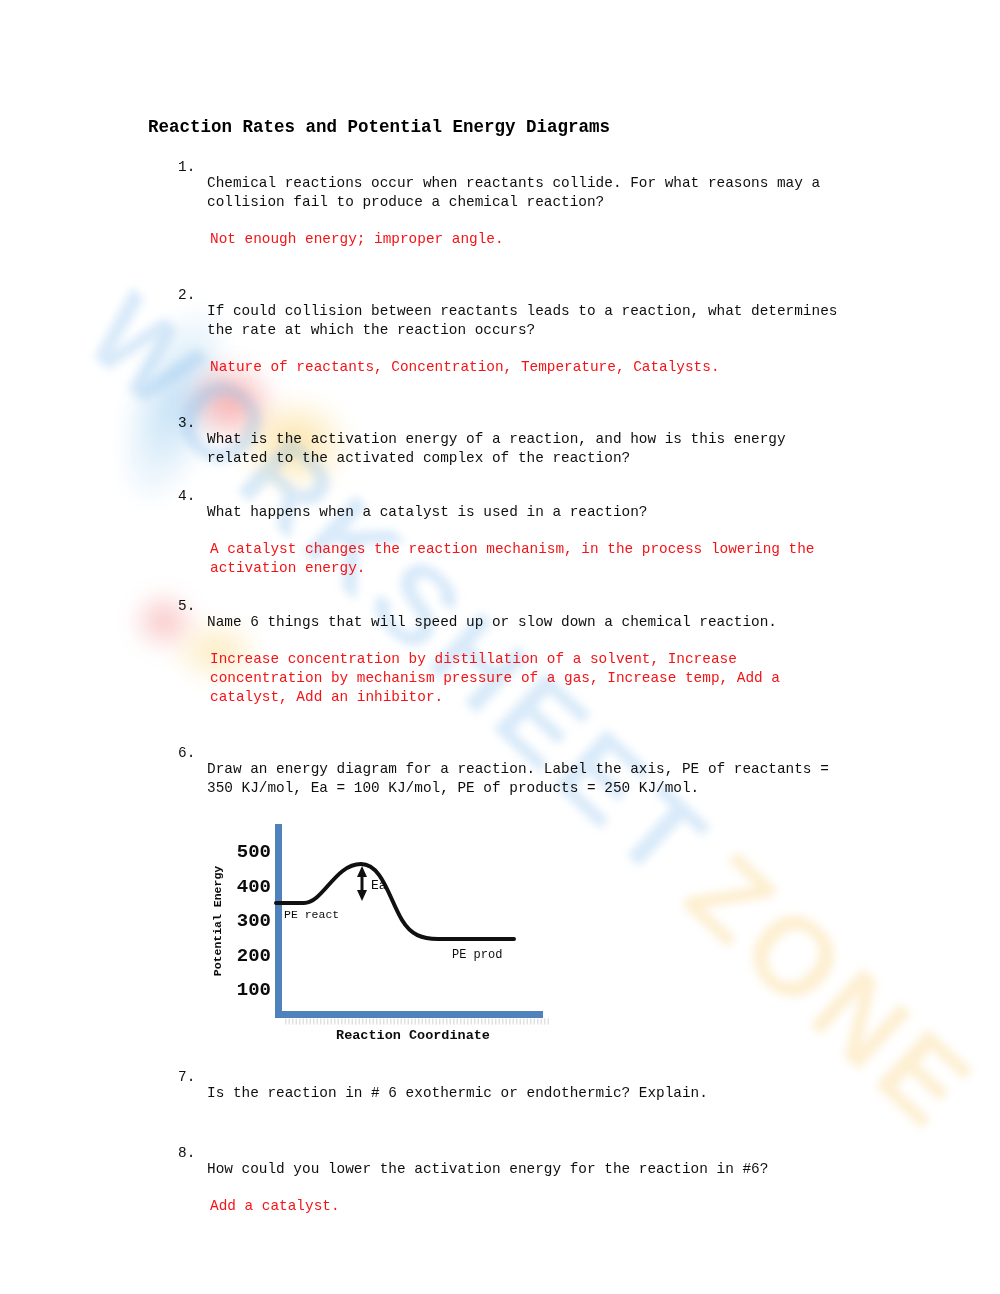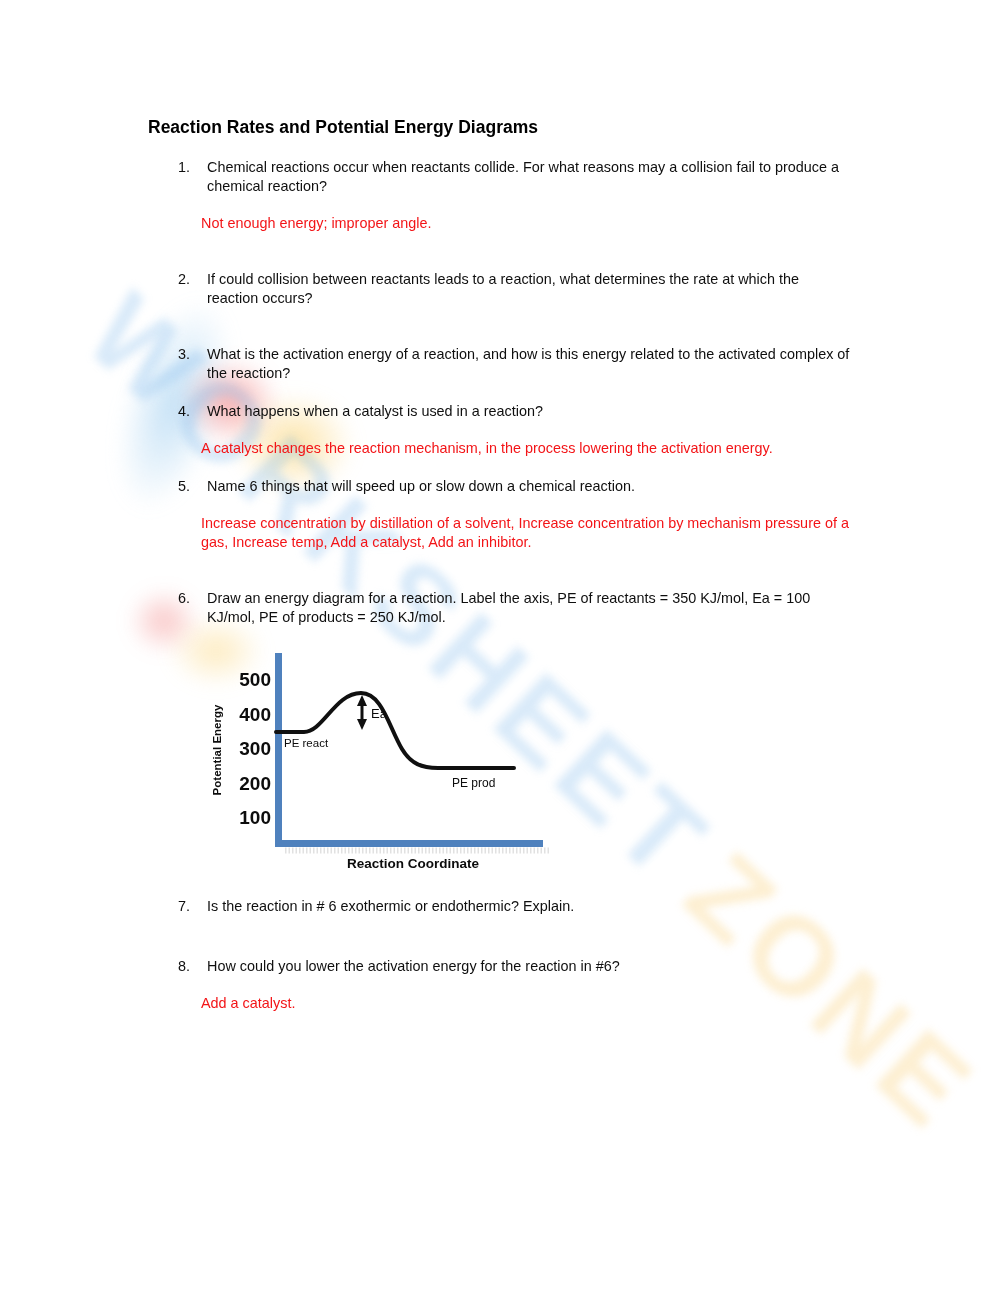--- a/index.html
+++ b/index.html
@@ -30,31 +30,31 @@
   .blob-yellow { left: 233px; top: 393px; width: 122px; height: 102px;
                  background: radial-gradient(closest-side, rgba(250,205,95,0.55), rgba(250,205,95,0)); }
   .blob-red2   { left: 128px; top: 588px; width: 72px;  height: 66px;
                  background: radial-gradient(closest-side, rgba(238,88,88,0.35), rgba(238,88,88,0)); }
   .blob-yellow2{ left: 168px; top: 615px; width: 96px;  height: 72px;
                  background: radial-gradient(closest-side, rgba(250,205,95,0.40), rgba(250,205,95,0)); }
   
   .content {
     position: relative; z-index: 1;
     padding: 117px 148px 0 148px;
-    font-size: 14.4px; line-height: 19px;
+    font-size: 14.4px; line-height: 19px; font-family: Liberation Mono, monospace;
   }
   .doc-title {
     font-size: 17.5px; line-height: 21px; font-weight: bold;
     color: #000000; margin: 0 0 20px 0;
   }
   .qa { padding-left: 30px; }
   .q-row { display: flex; }
   .q-num { flex: 0 0 29px; }
-  .q-text { flex: 1; }
-  .answer { margin-left: 23px; margin-top: 18px; color: var(--answer-red); }
+  .q-text { flex: 1; margin-top: 16px; }
+  .answer { margin-left: 32px; margin-top: 18px; color: var(--answer-red); }
   .gap-lg { margin-bottom: 37px; }
   .gap-sm { margin-bottom: 19px; }
   .gap-xl { margin-bottom: 41px; }
   .chart-wrap { margin: 24px 0 18px 27px; }
   .chart-wrap svg { display: block; }
 </style>
 </head>
 <body>
 
 <div class="page">
@@ -78,20 +78,21 @@
         <div class="q-text">Chemical reactions occur when reactants collide. For what reasons may a collision fail to produce a chemical reaction?</div>
       </div>
       <div class="answer">Not enough energy; improper angle.</div>
     </div>
 
     <div class="qa gap-lg">
       <div class="q-row">
         <span class="q-num">2.</span>
         <div class="q-text">If could collision between reactants leads to a reaction, what determines the rate at which the reaction occurs?</div>
       </div>
+      <div class="answer">Nature of reactants, Concentration, Temperature, Catalysts.</div>
     </div>
 
     <div class="qa gap-sm">
       <div class="q-row">
         <span class="q-num">3.</span>
         <div class="q-text">What is the activation energy of a reaction, and how is this energy related to the activated complex of the reaction?</div>
       </div>
     </div>
 
     <div class="qa gap-sm">

